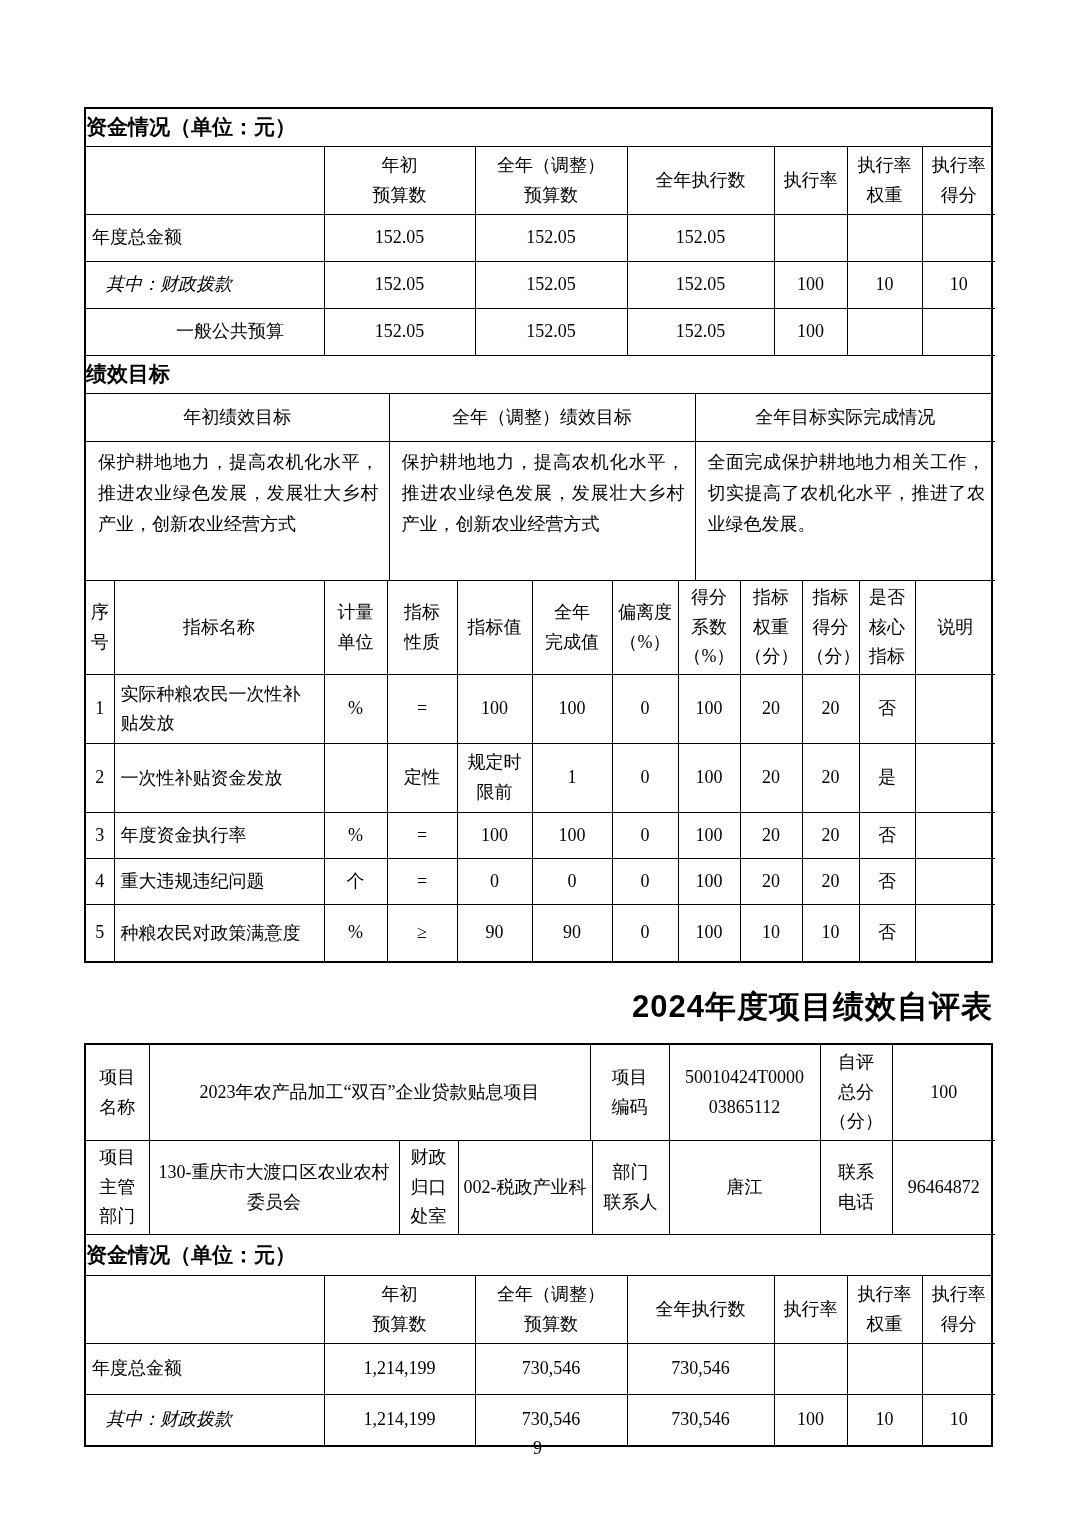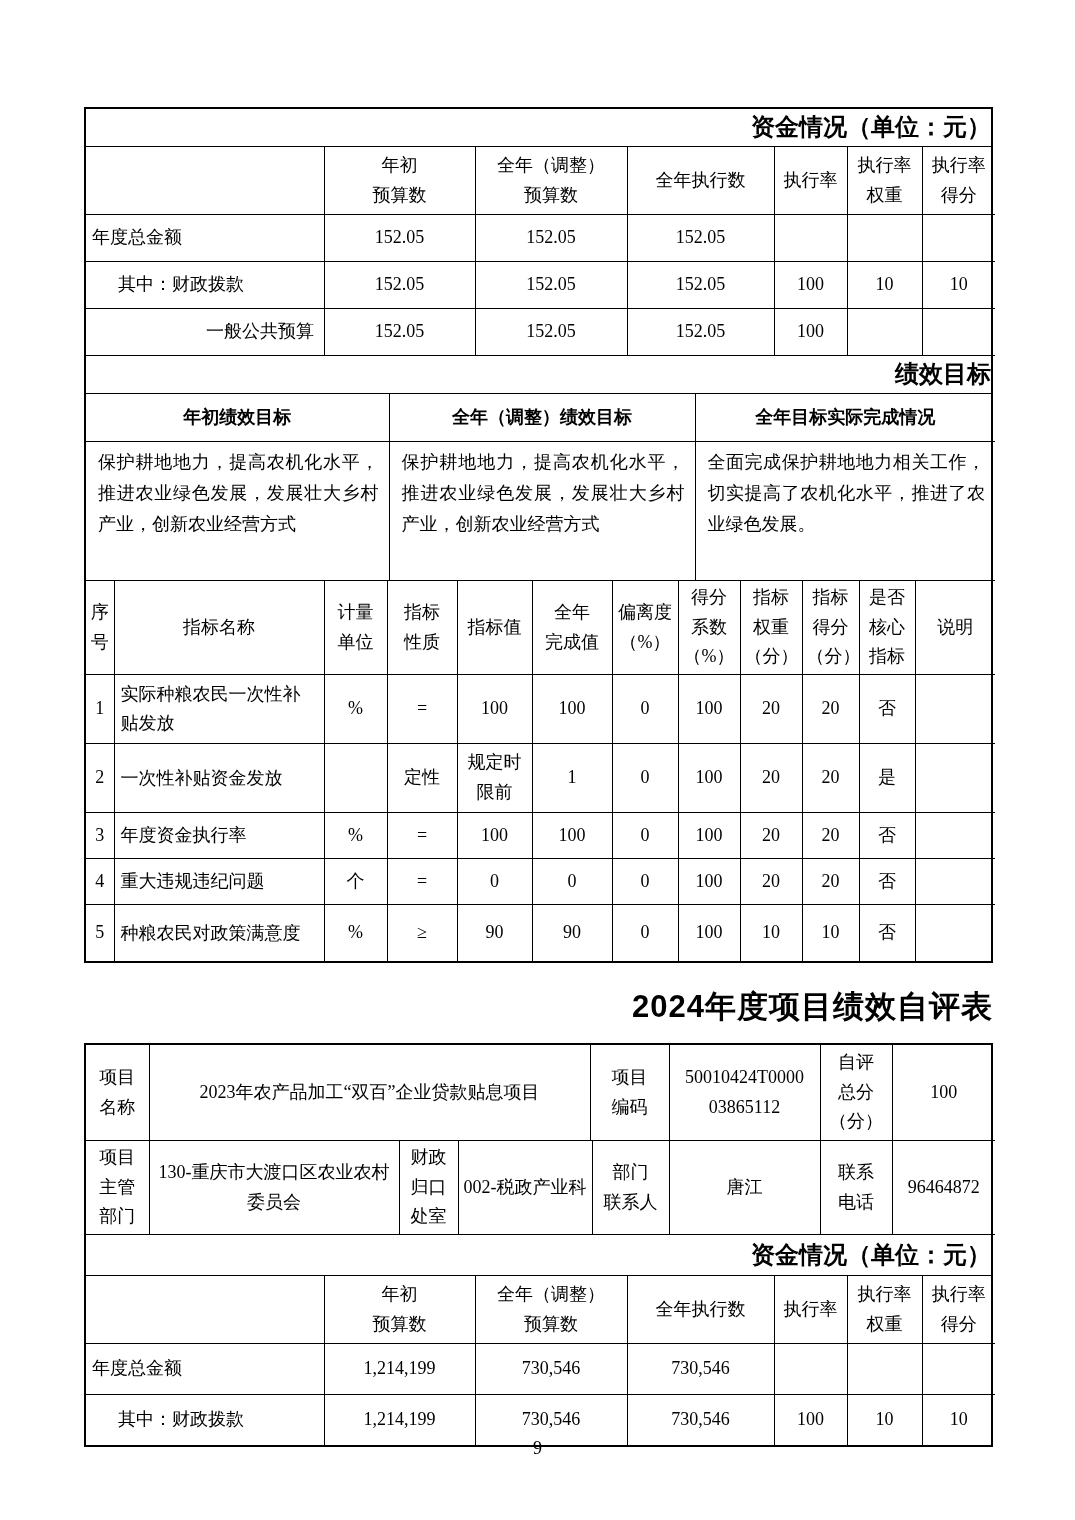--- a/index.html
+++ b/index.html
@@ -14,38 +14,38 @@
   .tblock td{
     border:1px solid #000;text-align:center;vertical-align:middle;
     font-size:18px;line-height:1.65;white-space:pre-line;
     padding:2px 4px;overflow:hidden;
   }
   .tblock td:first-child{border-left:0;}
   .tblock td:last-child{border-right:0;}
   .tblock table tr:first-child td{border-top:0;}
   .tblock table:last-child tr:last-child td{border-bottom:0;}
   .section-title{
-    border-bottom:1px solid #000;text-align:right;font-weight:bold;
-    font-size:24px;height:37px;line-height:37px;
+    border-bottom:1px solid #000;text-align:left;font-weight:bold;
+    font-size:21px;height:37px;line-height:37px;
   }
   .section-title.tall{height:40px;line-height:40px;}
   tr.hA td{height:63px;}  
   tr.hB td{height:42px;}  
-  tr.hC td{height:43px;font-weight:bold;}  
+  tr.hC td{height:43px;}  
   tr.hD td{height:126px;font-family:Liberation Mono, monospace;} 
   tr.hE td{height:88px;}  
   tr.hF td{height:64px;}  
   tr.hG td{height:41px;}  
   tr.hH td{height:52px;}  
   tr.hI td{height:91px;}  
   tr.hJ td{height:83px;}  
   tr.hK td{height:46px;}  
   td.flab{text-align:left;padding-left:6px;}
-  td.ind1{padding-left:32px;}
-  td.ind2{padding-left:120px;}
+  td.ind1{padding-left:20px;font-style:italic;}
+  td.ind2{padding-left:90px;}
   td.goal{
     text-align:justify;vertical-align:top;
     padding:6px 10px 6px 12px;line-height:31px;font-size:18px;
   }
   td.lname{text-align:left;padding:2px 6px;line-height:1.6;}
   td.code{word-break:break-all;padding:2px 12px;}
   .doc-title{
     text-align:right;font-family:"Liberation Sans","DejaVu Sans",sans-serif;
     font-weight:bold;font-size:31px;padding:23px 0 15px 0;letter-spacing:1px;
   }

